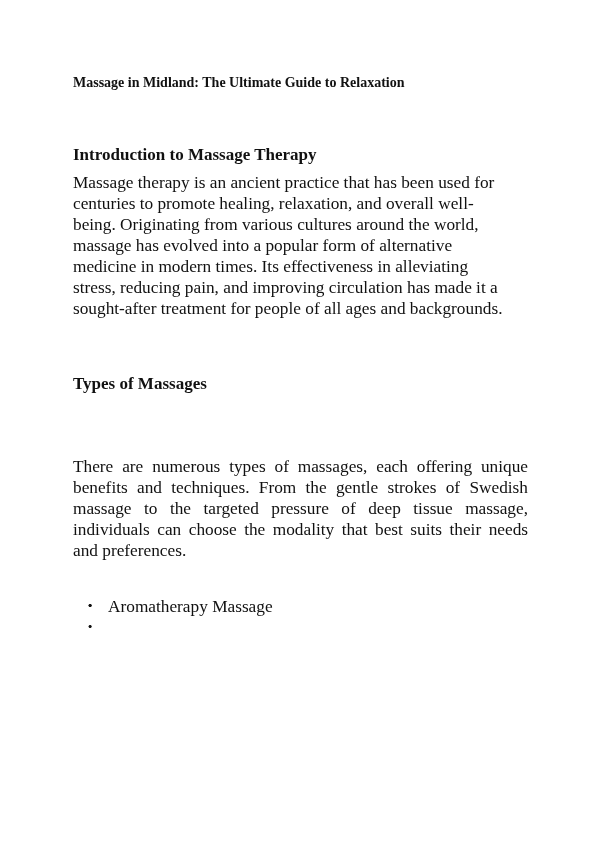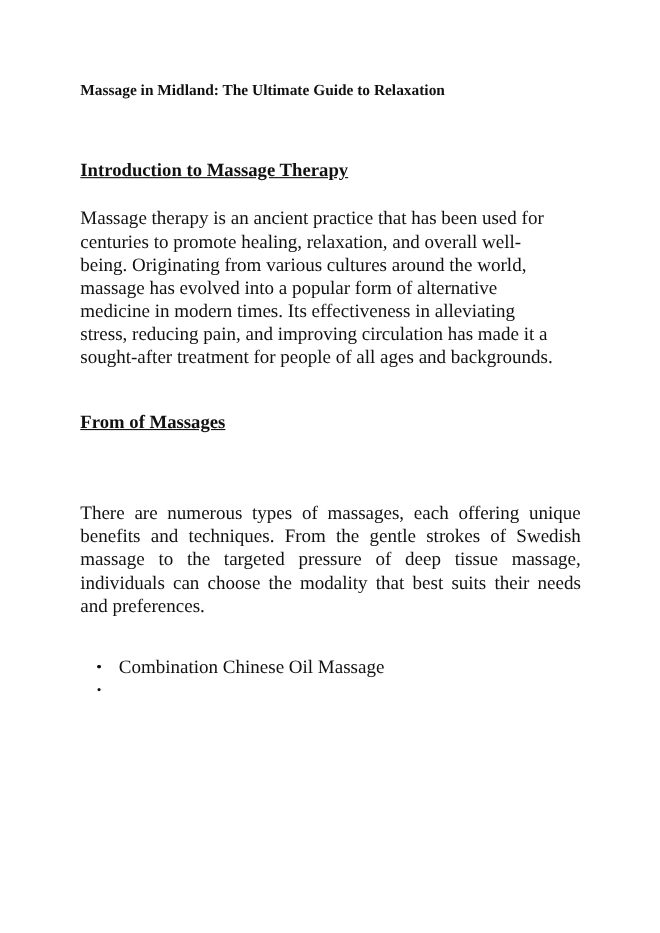--- a/index.html
+++ b/index.html
@@ -7,29 +7,29 @@
       width: 600px; height: 848px; position: relative; overflow: hidden;
       font-family: "Liberation Serif", "DejaVu Serif", serif;
       color: #111111;
     }
     .title {
       position: absolute; left: 73px; top: 72px;
       font-size: 14px; font-weight: bold; margin: 0; line-height: 22px;
     }
     .h2 {
       position: absolute; left: 73px; margin: 0;
-      font-size: 17px; font-weight: bold; line-height: 22px; text-decoration: underline;
+      font-size: 17px; font-weight: bold; line-height: 22px;
     }
     #h-intro { top: 144px; }
     #h-types { top: 373px; }
     .para {
       position: absolute; left: 73px; width: 460px; margin: 0;
       font-size: 17.3px; line-height: 21px;
     }
-    #p-intro { top: 188px; white-space: pre-line; }
+    #p-intro { top: 172px; white-space: pre-line; }
     #p-types { top: 456px; text-align: justify; width: 455px; }
     .list {
       position: absolute; left: 88px; top: 596px; margin: 0; padding: 0;
       list-style: none; font-size: 17.3px; line-height: 21px;
     }
     .list li { position: relative; padding-left: 20px; }
     .bullet {
       position: absolute; left: 0; top: 0; font-size: 12px; line-height: 21px;
     }
   </style>
@@ -40,22 +40,22 @@
 
 <h2 class="h2" id="h-intro">Introduction to Massage Therapy</h2>
 <p class="para" id="p-intro"> Massage therapy is an ancient practice that has been used for
 centuries to promote healing, relaxation, and overall well-
 being. Originating from various cultures around the world,
 massage has evolved into a popular form of alternative
 medicine in modern times. Its effectiveness in alleviating
 stress, reducing pain, and improving circulation has made it a
 sought-after treatment for people of all ages and backgrounds.</p>
 
-<h2 class="h2" id="h-types">From of Massages</h2>
+<h2 class="h2" id="h-types">Types of Massages</h2>
 <p class="para" id="p-types">There are numerous types of massages, each offering unique benefits and techniques. From the gentle strokes of Swedish massage to the targeted pressure of deep tissue massage, individuals can choose the modality that best suits their needs and preferences.</p>
 
 <ul class="list">
   <li><span class="bullet">•</span></li>
   <li><span class="bullet">•</span></li>
+  <li><span class="bullet">•</span><span>Aromatherapy Massage</span></li>
   <li><span class="bullet">•</span></li>
-  <li><span class="bullet">•</span><span>Combination Chinese Oil Massage</span></li>
   <li><span class="bullet">•</span></li>
 </ul>
 
 </body></html>

